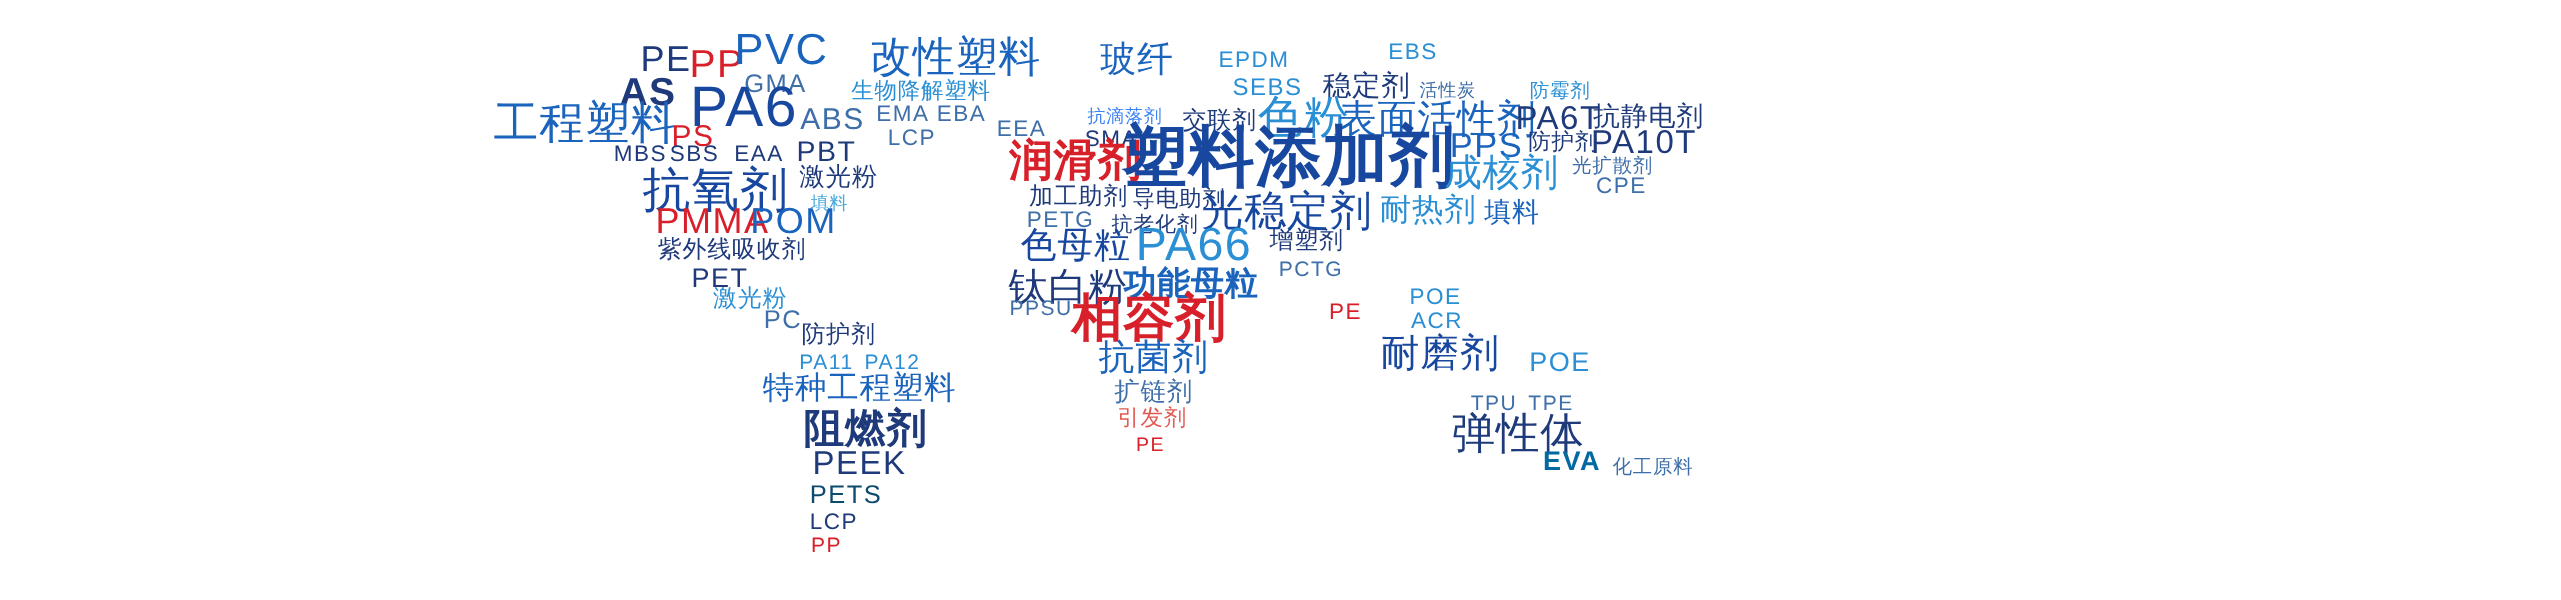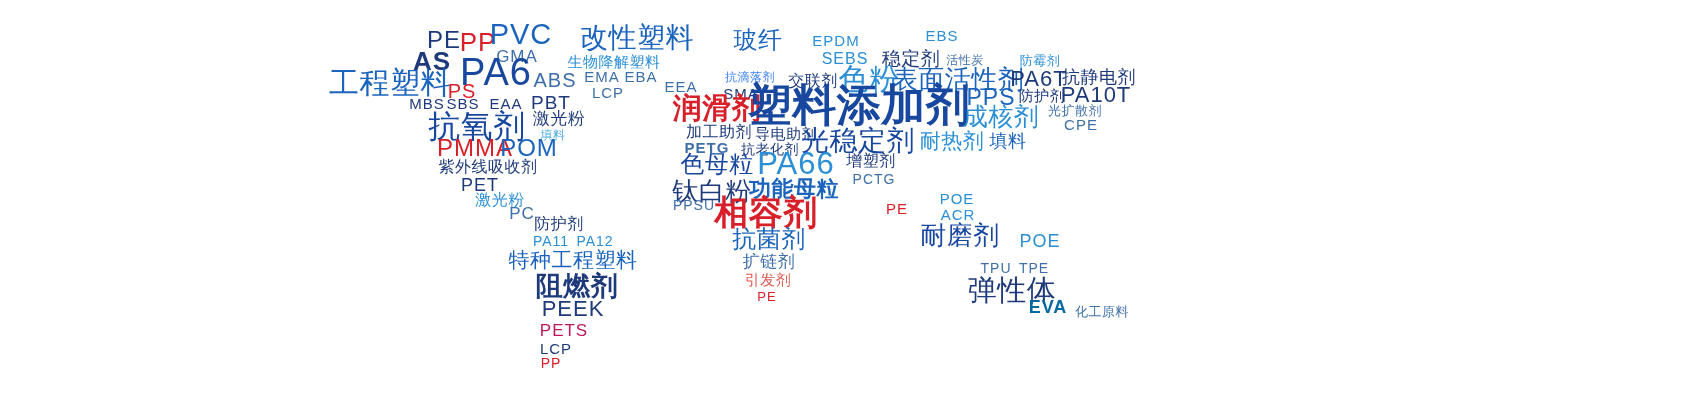--- a/index.html
+++ b/index.html
@@ -60,21 +60,21 @@
     <span class="word cjk w-normal" style="left: 488px; top: 167px; font-size: 16px; color: rgb(31, 58, 122); font-weight: 400;">紫外线吸收剂</span>
     <span class="word latin w-normal" style="left: 480px; top: 185px; font-size: 18px; color: rgb(31, 58, 122); font-weight: 400;">PET</span>
     <span class="word cjk w-normal" style="left: 500px; top: 200px; font-size: 16px; color: rgb(42, 143, 212); font-weight: 400;">激光粉</span>
     <span class="word latin w-normal" style="left: 522px; top: 213px; font-size: 17px; color: rgb(63, 111, 168); font-weight: 400;">PC</span>
     <span class="word cjk w-normal" style="left: 559px; top: 224px; font-size: 16px; color: rgb(31, 58, 122); font-weight: 400;">防护剂</span>
     <span class="word latin w-normal" style="left: 551px; top: 241px; font-size: 14px; color: rgb(42, 143, 212); font-weight: 400;">PA11</span>
     <span class="word latin w-normal" style="left: 595px; top: 241px; font-size: 14px; color: rgb(42, 143, 212); font-weight: 400;">PA12</span>
     <span class="word cjk w-normal" style="left: 573px; top: 259px; font-size: 21px; color: rgb(27, 100, 189); font-weight: 400;">特种工程塑料</span>
     <span class="word cjk w-bold" style="left: 577px; top: 286px; font-size: 27px; color: rgb(31, 58, 122); font-weight: 700;">阻燃剂</span>
     <span class="word latin w-normal" style="left: 573px; top: 309px; font-size: 22px; color: rgb(31, 58, 122); font-weight: 400;">PEEK</span>
-    <span class="word latin w-normal" style="left: 564px; top: 330px; font-size: 17px; color: #be185d; font-weight: 400;">PETS</span>
+    <span class="word latin w-normal" style="left: 564px; top: 330px; font-size: 17px; color: #0c4a6e; font-weight: 400;">PETS</span>
     <span class="word latin w-normal" style="left: 556px; top: 348px; font-size: 15px; color: rgb(31, 58, 122); font-weight: 400;">LCP</span>
     <span class="word latin w-normal" style="left: 551px; top: 363px; font-size: 14px; color: rgb(216, 32, 42); font-weight: 400;">PP</span>
     <span class="word cjk w-normal" style="left: 617px; top: 38px; font-size: 28px; color: rgb(27, 100, 189); font-weight: 400; margin-left: 20px;">改性塑料</span>
     <span class="word cjk w-normal" style="left: 614px; top: 61px; font-size: 15px; color: rgb(42, 143, 212); font-weight: 400;">生物降解塑料</span>
     <span class="word latin w-normal" style="left: 602px; top: 76px; font-size: 15px; color: rgb(63, 111, 168); font-weight: 400;">EMA</span>
     <span class="word latin w-normal" style="left: 641px; top: 76px; font-size: 15px; color: rgb(63, 111, 168); font-weight: 400;">EBA</span>
     <span class="word latin w-normal" style="left: 608px; top: 92px; font-size: 15px; color: rgb(63, 111, 168); font-weight: 400;">LCP</span>
     <span class="word latin w-normal" style="left: 681px; top: 86px; font-size: 15px; color: rgb(63, 111, 168); font-weight: 400;">EEA</span>
     <span class="word cjk w-normal" style="left: 758px; top: 40px; font-size: 24px; color: rgb(27, 100, 189); font-weight: 400;">玻纤</span>
     <span class="word latin w-normal" style="left: 836px; top: 40px; font-size: 15px; color: rgb(42, 143, 212); font-weight: 400;">EPDM</span>
@@ -96,21 +96,21 @@
     <span class="word cjk w-normal" style="left: 1042px; top: 95px; font-size: 15px; color: rgb(31, 58, 122); font-weight: 400;">防护剂</span>
     <span class="word latin w-normal" style="left: 1096px; top: 95px; font-size: 22px; color: rgb(31, 58, 122); font-weight: 400;">PA10T</span>
     <span class="word cjk w-normal" style="left: 1001px; top: 116px; font-size: 25px; color: rgb(42, 143, 212); font-weight: 400;">成核剂</span>
     <span class="word cjk w-normal" style="left: 1075px; top: 110px; font-size: 13px; color: rgb(63, 111, 168); font-weight: 400;">光扩散剂</span>
     <span class="word latin w-normal" style="left: 1081px; top: 124px; font-size: 15px; color: rgb(63, 111, 168); font-weight: 400;">CPE</span>
     <span class="word cjk w-normal" style="left: 719px; top: 132px; font-size: 16px; color: rgb(31, 58, 122); font-weight: 400;">加工助剂</span>
     <span class="word cjk w-normal" style="left: 786px; top: 133px; font-size: 15px; color: rgb(31, 58, 122); font-weight: 400;">导电助剂</span>
     <span class="word cjk w-normal" style="left: 858px; top: 141px; font-size: 28px; color: rgb(23, 71, 158); font-weight: 400;">光稳定剂</span>
     <span class="word cjk w-normal" style="left: 952px; top: 140px; font-size: 21px; color: rgb(42, 143, 212); font-weight: 400;">耐热剂</span>
     <span class="word cjk w-normal" style="left: 1008px; top: 141px; font-size: 18px; color: rgb(27, 100, 189); font-weight: 400;">填料</span>
-    <span class="word latin w-normal" style="left: 707px; top: 147px; font-size: 15px; color: rgb(63, 111, 168); font-weight: 700;">PETG</span>
+    <span class="word latin w-normal" style="left: 707px; top: 147px; font-size: 15px; color: rgb(63, 111, 168); font-weight: 400;">PETG</span>
     <span class="word cjk w-normal" style="left: 770px; top: 149px; font-size: 14px; color: rgb(31, 58, 122); font-weight: 400;">抗老化剂</span>
     <span class="word cjk w-normal" style="left: 717px; top: 164px; font-size: 24px; color: rgb(23, 71, 158); font-weight: 400;">色母粒</span>
     <span class="word latin w-normal" style="left: 796px; top: 163px; font-size: 31px; color: rgb(42, 143, 212); font-weight: 400; text-align: right;">PA66</span>
     <span class="word cjk w-normal" style="left: 871px; top: 161px; font-size: 16px; color: rgb(31, 58, 122); font-weight: 400;">增塑剂</span>
     <span class="word cjk w-normal" style="left: 712px; top: 191px; font-size: 26px; color: rgb(31, 58, 122); font-weight: 400;">钛白粉</span>
     <span class="word cjk w-normal" style="left: 794px; top: 189px; font-size: 22px; color: rgb(27, 100, 189); font-weight: 700;">功能母粒</span>
     <span class="word latin w-normal" style="left: 874px; top: 179px; font-size: 14px; color: rgb(63, 111, 168); font-weight: 400;">PCTG</span>
     <span class="word latin w-normal" style="left: 694px; top: 205px; font-size: 14px; color: rgb(63, 111, 168); font-weight: 400;">PPSU</span>
     <span class="word cjk w-bold" style="left: 766px; top: 212px; font-size: 34px; color: rgb(216, 32, 42); font-weight: 700;">相容剂</span>
     <span class="word latin w-normal" style="left: 957px; top: 198px; font-size: 15px; color: rgb(42, 143, 212); font-weight: 400;">POE</span>

